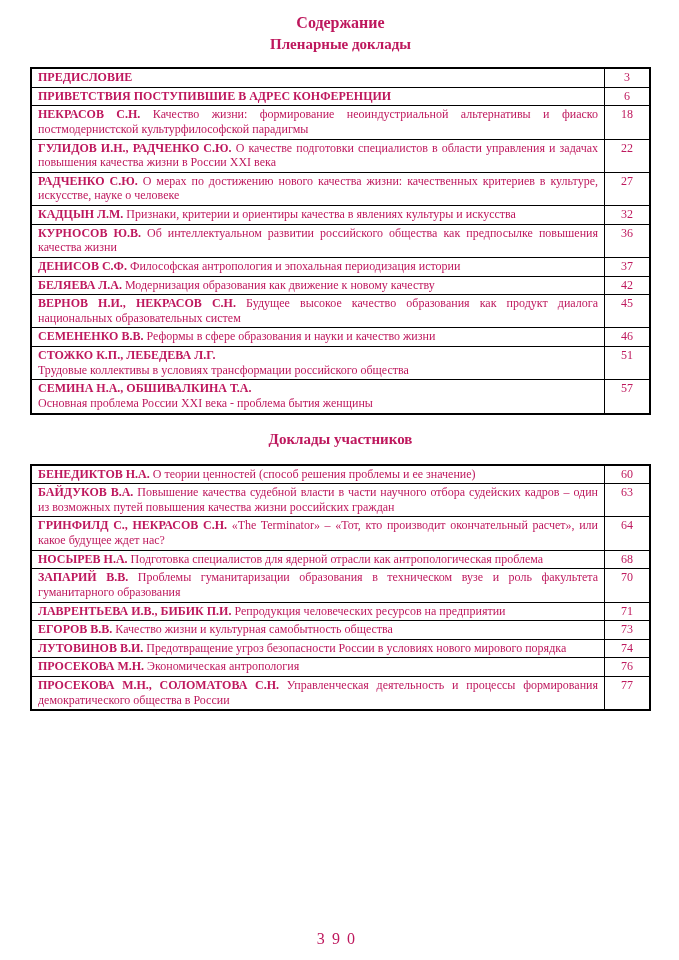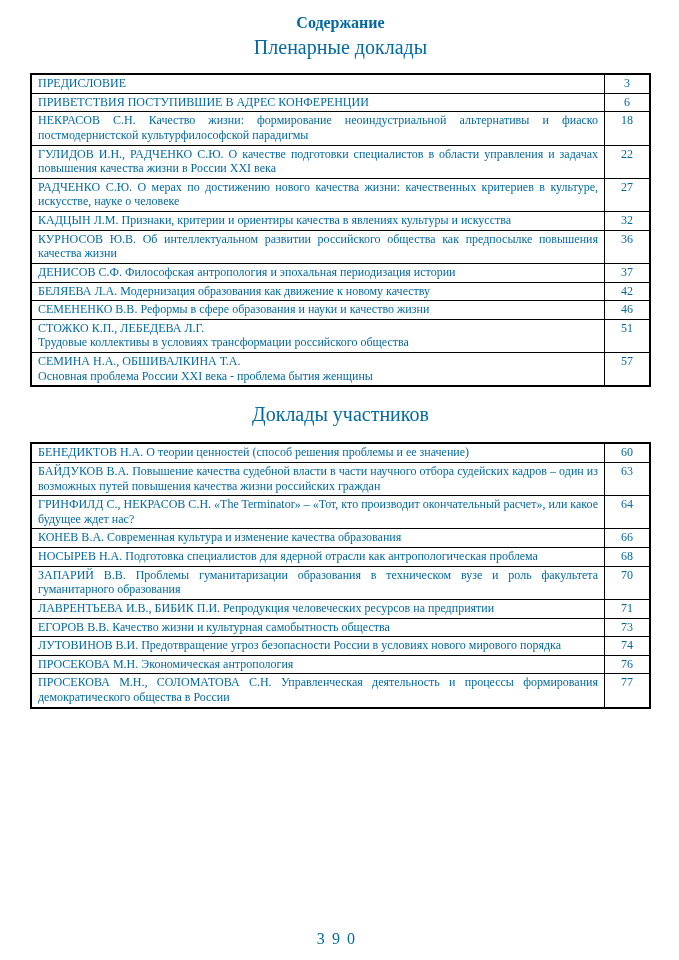--- a/index.html
+++ b/index.html
@@ -10,32 +10,32 @@
   .page {
     position: relative;
     width: 679px;
     height: 960px;
     margin: 0 auto;
     background: #ffffff;
     box-sizing: border-box;
     padding: 12px 28px 0 30px;
     overflow: hidden;
     font-family: "Liberation Serif", "DejaVu Serif", serif;
-    color: #0369a1;
+    color: #be185d;
   }
   .doc-title {
     text-align: center;
     font-size: 16px;
     font-weight: bold;
     margin: 2px 0 4px 0;
   }
   .section-title {
     text-align: center;
-    font-size: 20px;
-    font-weight: normal;
+    font-size: 15px;
+    font-weight: bold;
     margin: 4px 0 14px 0;
   }
   .section-title.mid {
     margin: 16px 0 16px 0;
   }
   table.toc {
     width: 100%;
     border-collapse: collapse;
     border: 2px solid #000;
     font-size: 12px;
@@ -43,21 +43,21 @@
   table.toc td {
     border: 1.5px solid #000;
     padding: 1px 6px 2px 6px;
     vertical-align: top;
     line-height: 1.22;
   }
   td.entry {
     text-align: justify;
   }
   td.entry b {
-    font-weight: normal;
+    font-weight: bold;
   }
   td.pagenum {
     width: 32px;
     text-align: center;
     white-space: nowrap;
   }
   .page-footer {
     position: absolute;
     bottom: 12px;
     left: 0;
@@ -108,20 +108,24 @@
         </tr>
         <tr>
           <td class="entry"><b>ДЕНИСОВ С.Ф.</b> <span>Философская антропология и эпохальная периодизация истории</span></td>
           <td class="pagenum">37</td>
         </tr>
         <tr>
           <td class="entry"><b>БЕЛЯЕВА Л.А.</b> <span>Модернизация образования как движение к новому качеству</span></td>
           <td class="pagenum">42</td>
         </tr>
         <tr>
+          <td class="entry"><b>ВЕРНОВ Н.И., НЕКРАСОВ С.Н.</b> <span>Будущее высокое качество образования как продукт диалога национальных образовательных систем</span></td>
+          <td class="pagenum">45</td>
+        </tr>
+        <tr>
           <td class="entry"><b>СЕМЕНЕНКО В.В.</b> <span>Реформы в сфере образования и науки и качество жизни</span></td>
           <td class="pagenum">46</td>
         </tr>
         <tr>
           <td class="entry"><b>СТОЖКО К.П., ЛЕБЕДЕВА Л.Г.</b><br><span>Трудовые коллективы в условиях трансформации российского общества</span></td>
           <td class="pagenum">51</td>
         </tr>
         <tr>
           <td class="entry"><b>СЕМИНА Н.А., ОБШИВАЛКИНА Т.А.</b><br><span>Основная проблема России XXI века - проблема бытия женщины</span></td>
           <td class="pagenum">57</td>
@@ -137,24 +141,20 @@
           <td class="entry"><b>БЕНЕДИКТОВ Н.А.</b> <span>О теории ценностей (способ решения проблемы и ее значение)</span></td>
           <td class="pagenum">60</td>
         </tr>
         <tr>
           <td class="entry"><b>БАЙДУКОВ В.А.</b> <span>Повышение качества судебной власти в части научного отбора судейских кадров – один из возможных путей повышения качества жизни российских граждан</span></td>
           <td class="pagenum">63</td>
         </tr>
         <tr>
           <td class="entry"><b>ГРИНФИЛД С., НЕКРАСОВ С.Н.</b> <span>«The Terminator» – «Тот, кто производит окончательный расчет», или какое будущее ждет нас?</span></td>
           <td class="pagenum">64</td>
-        </tr>
-        <tr>
-          <td class="entry"><b>КОНЕВ В.А.</b> <span>Современная культура и изменение качества образования</span></td>
-          <td class="pagenum">66</td>
         </tr>
         <tr>
           <td class="entry"><b>НОСЫРЕВ Н.А.</b> <span>Подготовка специалистов для ядерной отрасли как антропологическая проблема</span></td>
           <td class="pagenum">68</td>
         </tr>
         <tr>
           <td class="entry"><b>ЗАПАРИЙ В.В.</b> <span>Проблемы гуманитаризации образования в техническом вузе и роль факультета гуманитарного образования</span></td>
           <td class="pagenum">70</td>
         </tr>
         <tr>

